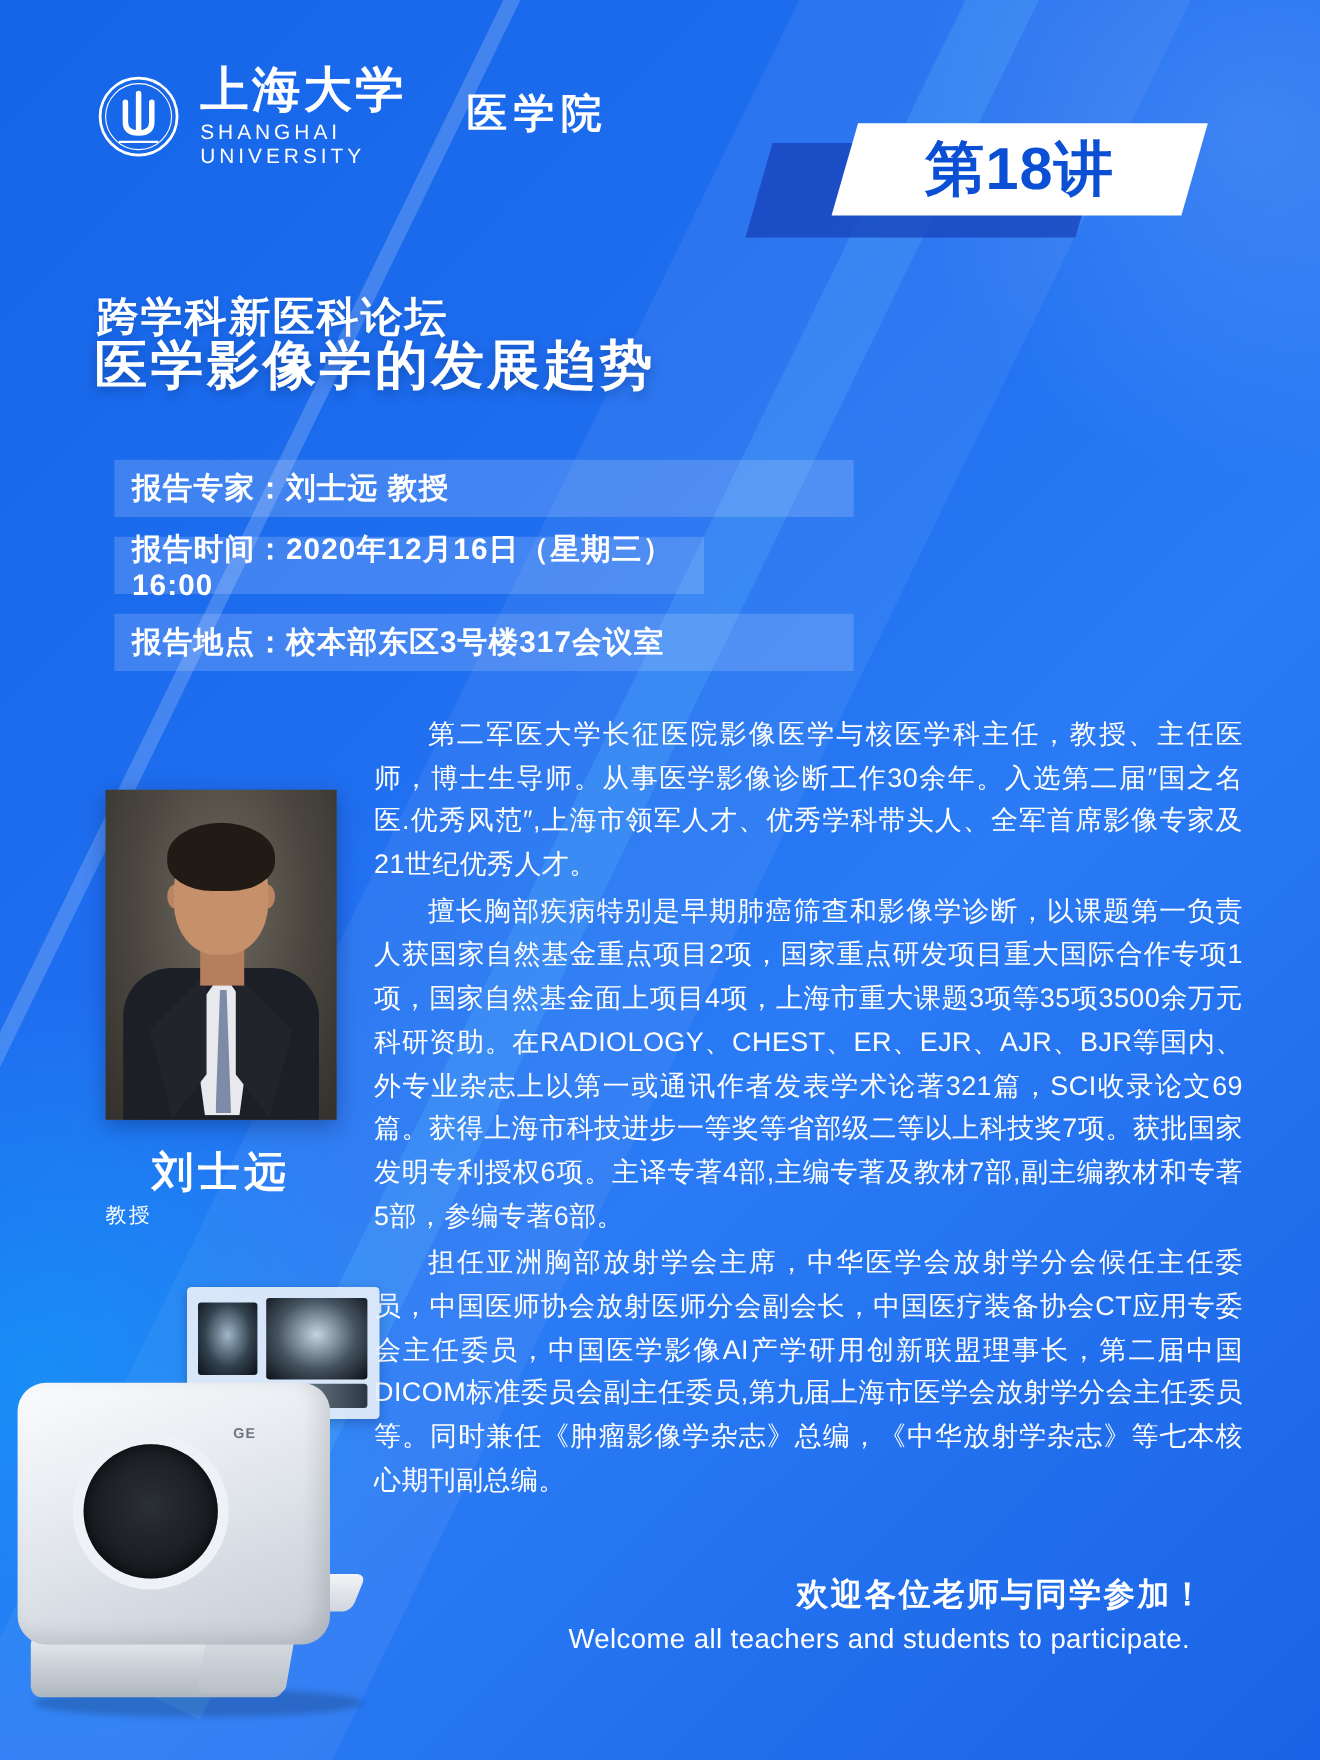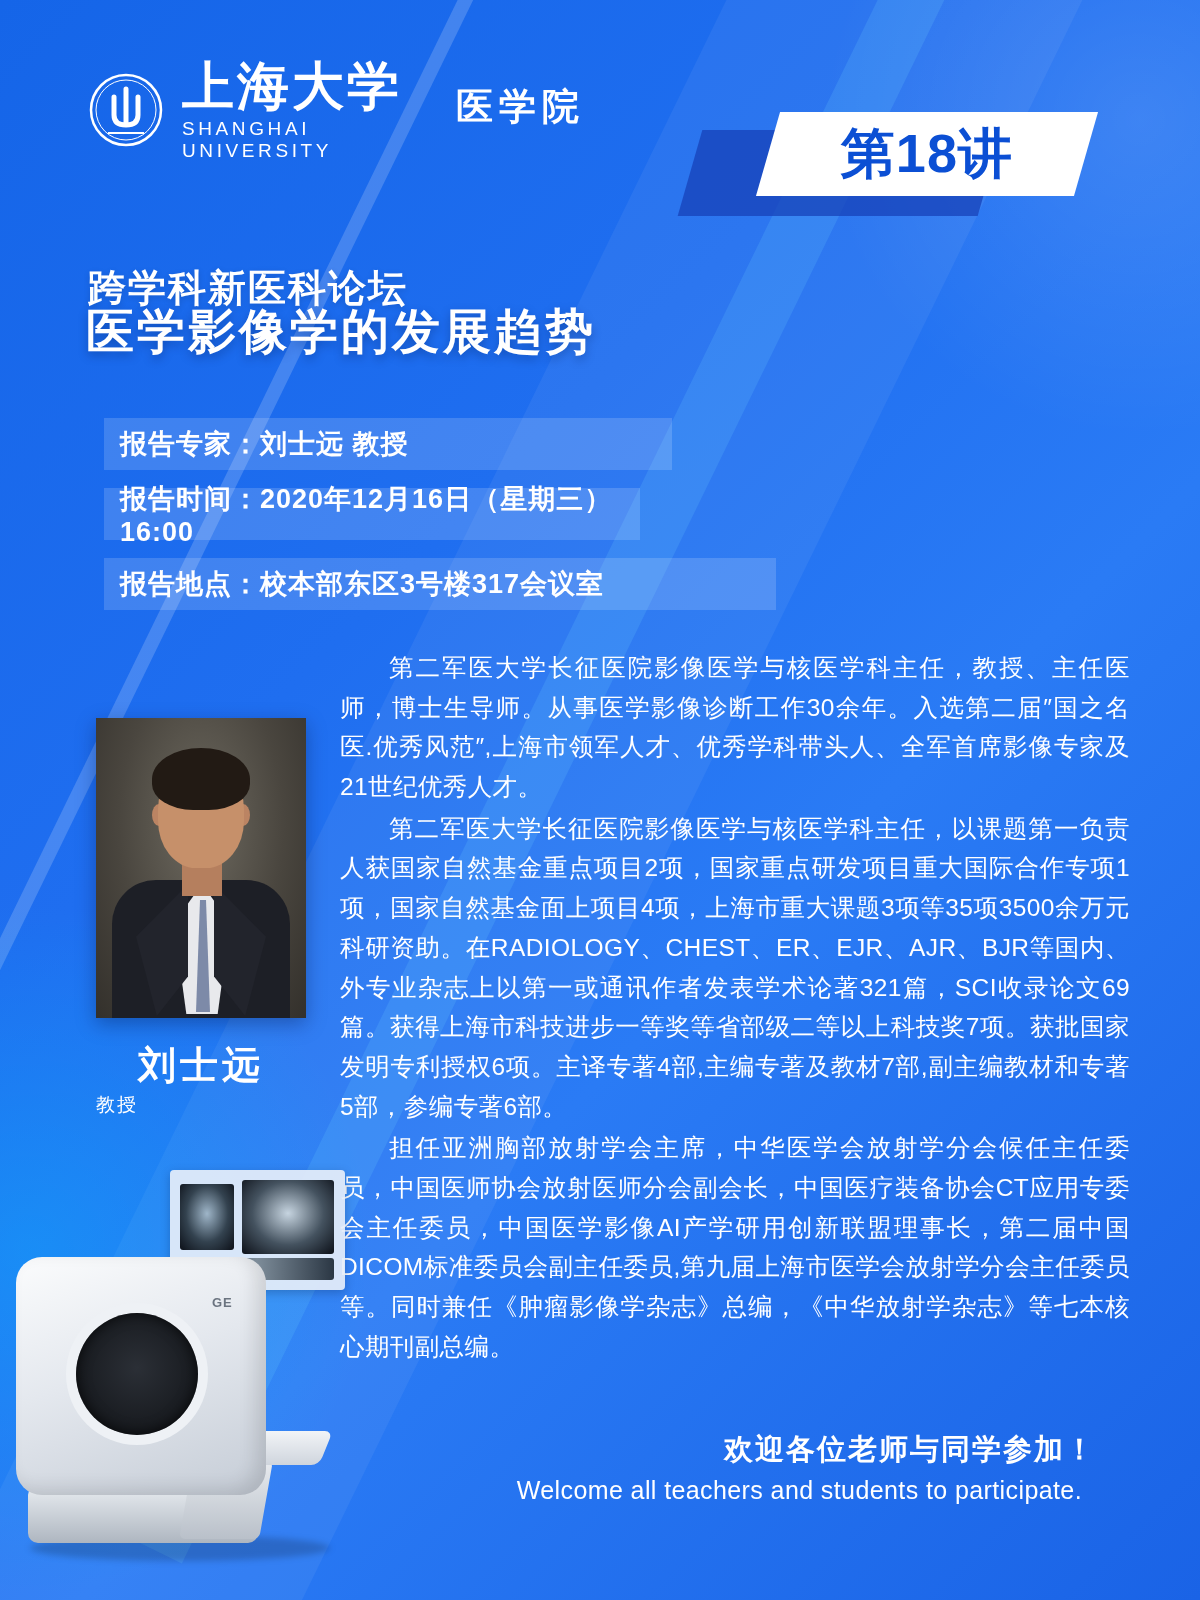--- a/index.html
+++ b/index.html
@@ -53,21 +53,21 @@
     width: 76px;
     height: 86px;
     flex: none;
   }
   .logo-mark svg { display:block; }
   .logo-text {
     color: #fff;
     line-height: 1;
   }
   .logo-cn {
-    font-size: 52px;
+    font-size: 44px;
     font-weight: bold;
     letter-spacing: 3px;
   }
   .logo-en1 {
     font-size: 19px;
     letter-spacing: 3.6px;
     margin-top: 7px;
   }
   .logo-en2 {
     font-size: 19px;
@@ -147,21 +147,21 @@
     border-left: 0 solid transparent;
     display: flex;
     align-items: center;
     padding-left: 16px;
     color: #ffffff;
     font-size: 27px;
     font-weight: bold;
     letter-spacing: 1px;
     box-sizing: border-box;
   }
-  .info-1 { top: 418px; width: 568px; }
+  .info-1 { top: 418px; width: 672px; }
   .info-2 { top: 488px; width: 536px; }
   .info-3 { top: 558px; width: 672px; }
 
   
   .photo-frame {
     position: absolute;
     left: 96px;
     top: 718px;
     width: 210px;
     height: 300px;
@@ -306,20 +306,21 @@
   }
   .gantry {
     position: absolute;
     left: 6px;
     top: 22px;
     width: 250px;
     height: 238px;
     border-radius: 26px;
     background: linear-gradient(160deg, #fbfcfd 0%, #e4e8ee 45%, #c5ccd6 100%);
     box-shadow: inset -10px -6px 18px rgba(0,0,0,0.12);
+    padding-left: 34px;
   }
   .bore {
     position: absolute;
     left: 66px;
     top: 78px;
     width: 122px;
     height: 122px;
     border-radius: 50%;
     background: radial-gradient(circle at 50% 45%, #2b2f36 0%, #1a1d22 60%, #0d0f12 100%);
     box-shadow: inset 0 0 14px rgba(0,0,0,0.7), 0 0 0 10px #eef1f5;
@@ -456,21 +457,21 @@
     <div class="ear-l"></div>
     <div class="ear-r"></div>
     <div class="head"></div>
     <div class="hair"></div>
   </div>
   <div class="speaker-name">刘士远</div>
   <div class="speaker-title">教授</div>
 
   <div class="bio">
     <p>第二军医大学长征医院影像医学与核医学科主任，教授、主任医师，博士生导师。从事医学影像诊断工作30余年。入选第二届″国之名医.优秀风范″,上海市领军人才、优秀学科带头人、全军首席影像专家及21世纪优秀人才。</p>
-    <p>第二军医大学长征医院影像医学与核医学科主任，以课题第一负责人获国家自然基金重点项目2项，国家重点研发项目重大国际合作专项1项，国家自然基金面上项目4项，上海市重大课题3项等35项3500余万元科研资助。在RADIOLOGY、CHEST、ER、EJR、AJR、BJR等国内、外专业杂志上以第一或通讯作者发表学术论著321篇，SCI收录论文69篇。获得上海市科技进步一等奖等省部级二等以上科技奖7项。获批国家发明专利授权6项。主译专著4部,主编专著及教材7部,副主编教材和专著5部，参编专著6部。</p>
+    <p>擅长胸部疾病特别是早期肺癌筛查和影像学诊断，以课题第一负责人获国家自然基金重点项目2项，国家重点研发项目重大国际合作专项1项，国家自然基金面上项目4项，上海市重大课题3项等35项3500余万元科研资助。在RADIOLOGY、CHEST、ER、EJR、AJR、BJR等国内、外专业杂志上以第一或通讯作者发表学术论著321篇，SCI收录论文69篇。获得上海市科技进步一等奖等省部级二等以上科技奖7项。获批国家发明专利授权6项。主译专著4部,主编专著及教材7部,副主编教材和专著5部，参编专著6部。</p>
     <p>担任亚洲胸部放射学会主席，中华医学会放射学分会候任主任委员，中国医师协会放射医师分会副会长，中国医疗装备协会CT应用专委会主任委员，中国医学影像AI产学研用创新联盟理事长，第二届中国DICOM标准委员会副主任委员,第九届上海市医学会放射学分会主任委员等。同时兼任《肿瘤影像学杂志》总编，《中华放射学杂志》等七本核心期刊副总编。</p>
   </div>
 
   <div class="mri">
     <div class="mri-shadow"></div>
     <div class="monitor-wrap">
       <div class="scan-img scan-a"></div>
       <div class="scan-img scan-b"></div>
       <div class="scan-img scan-c"></div>
     </div>

